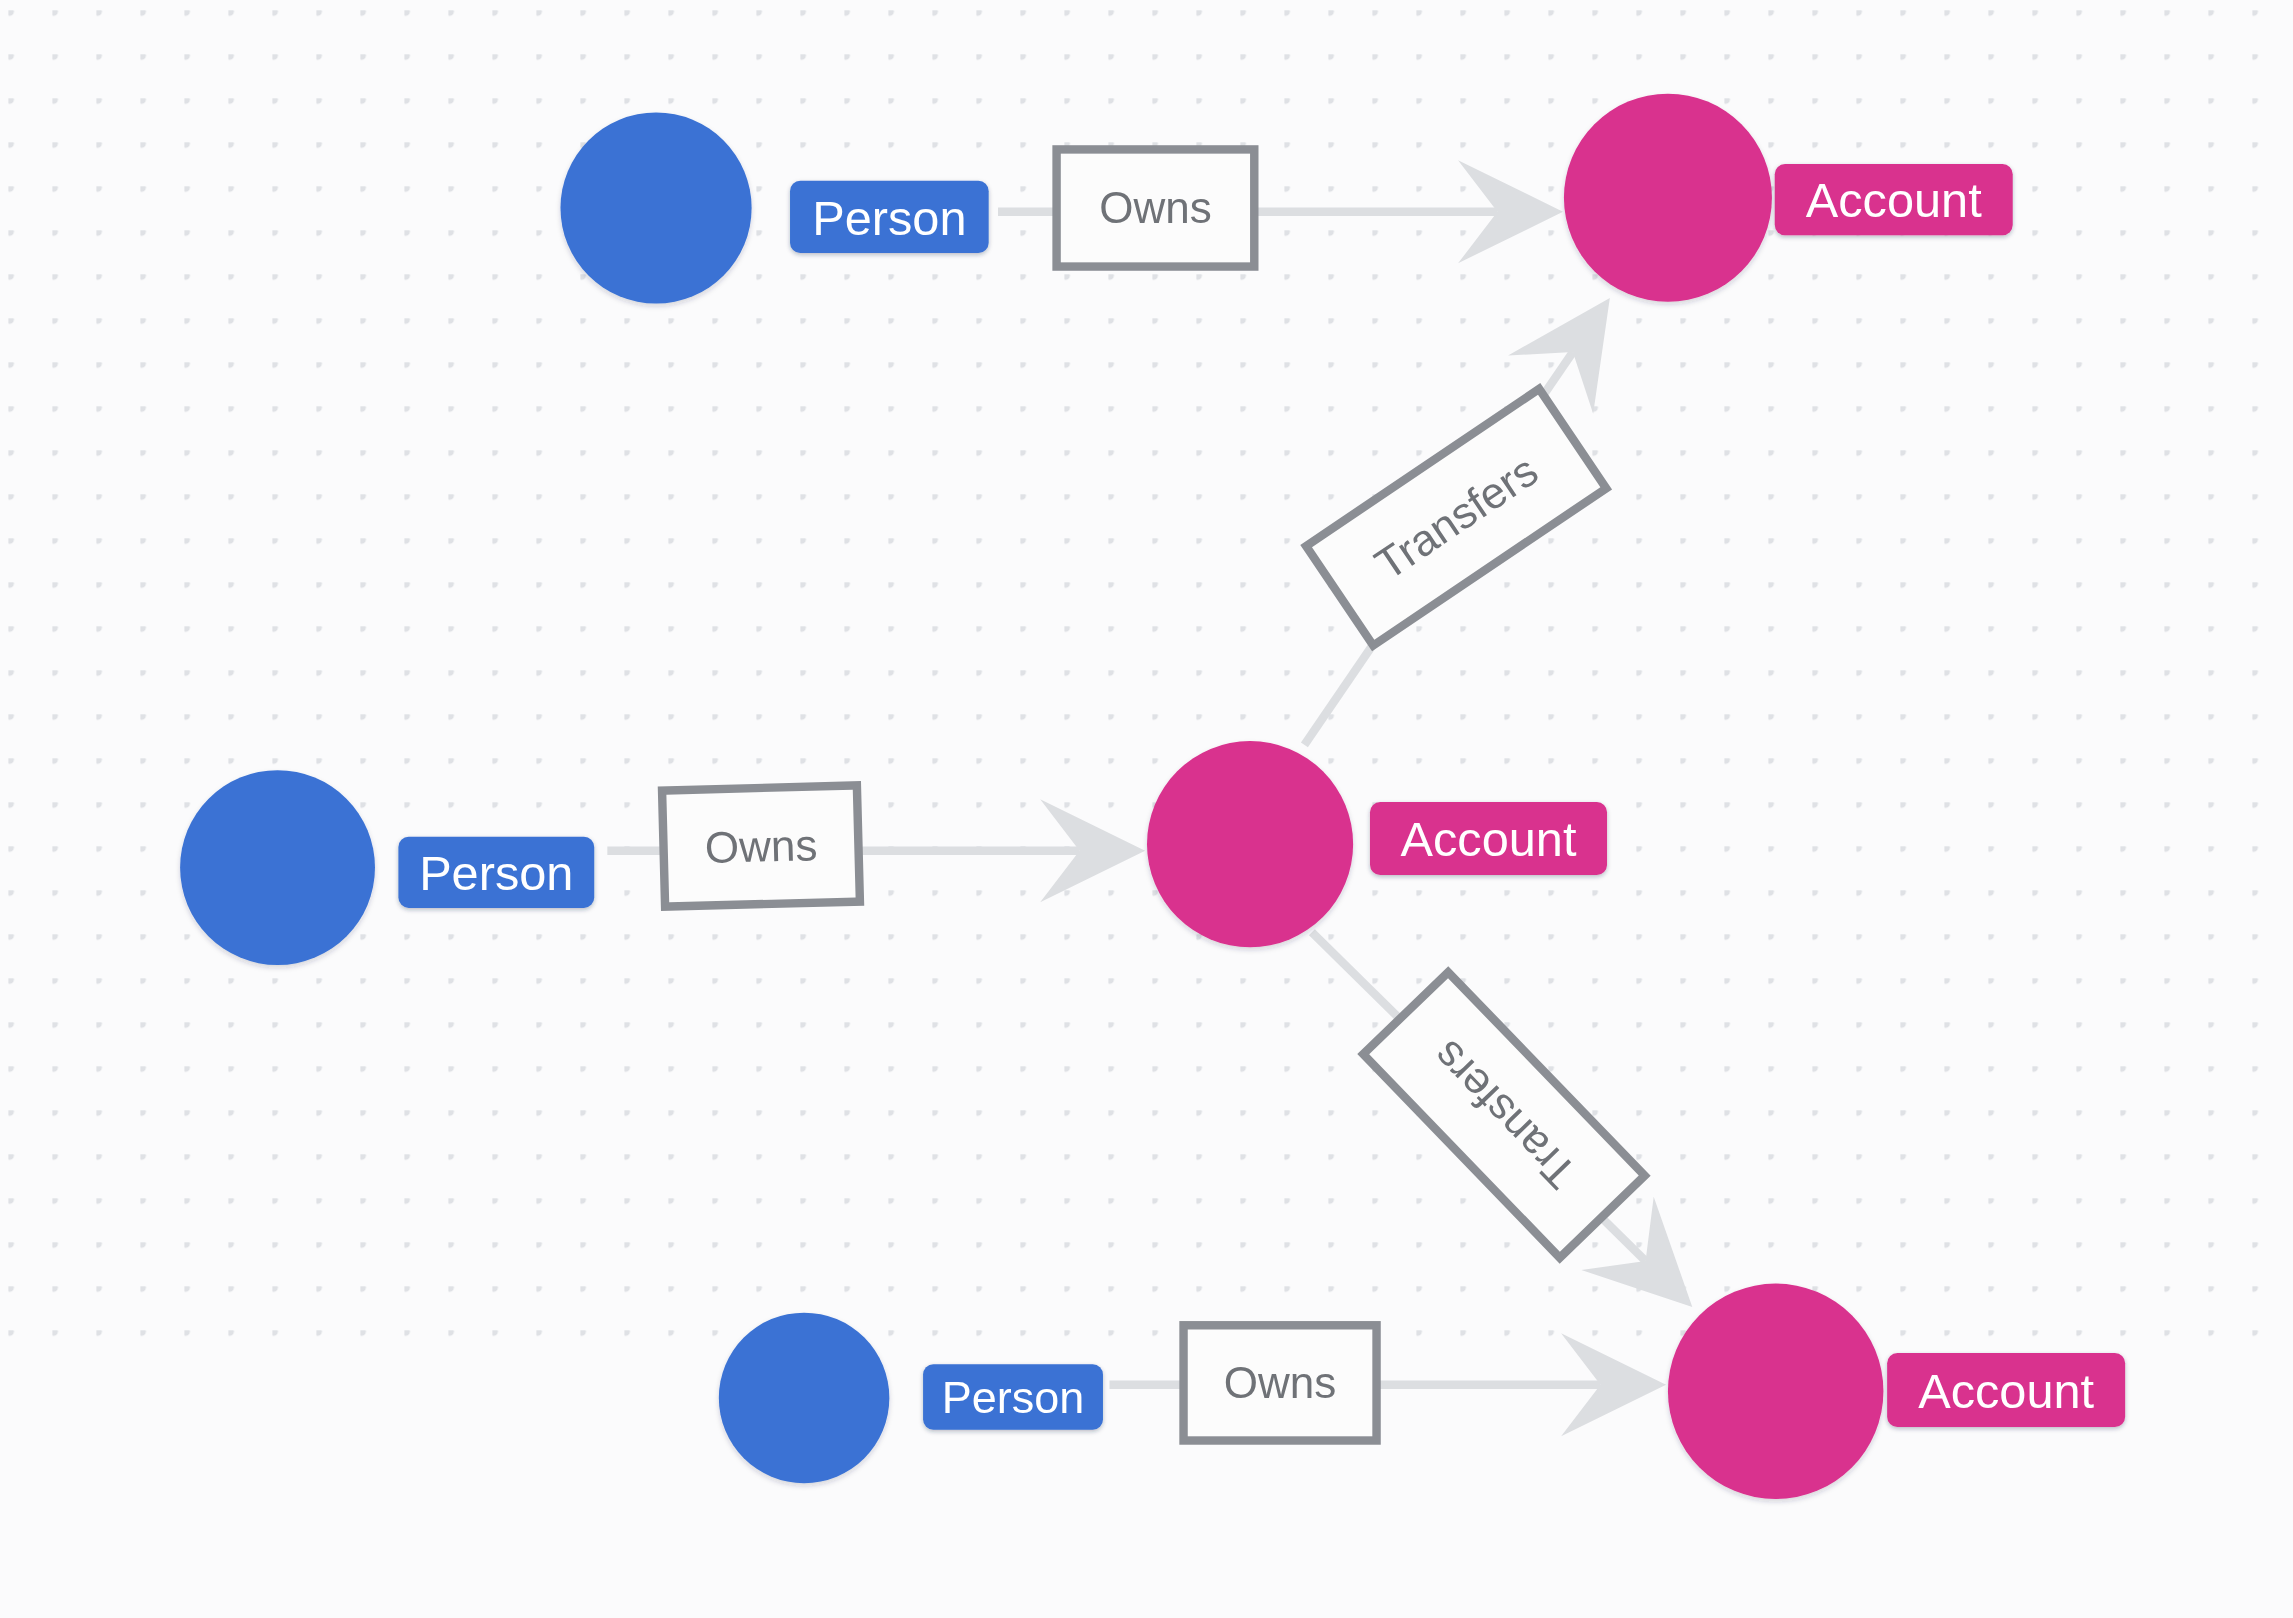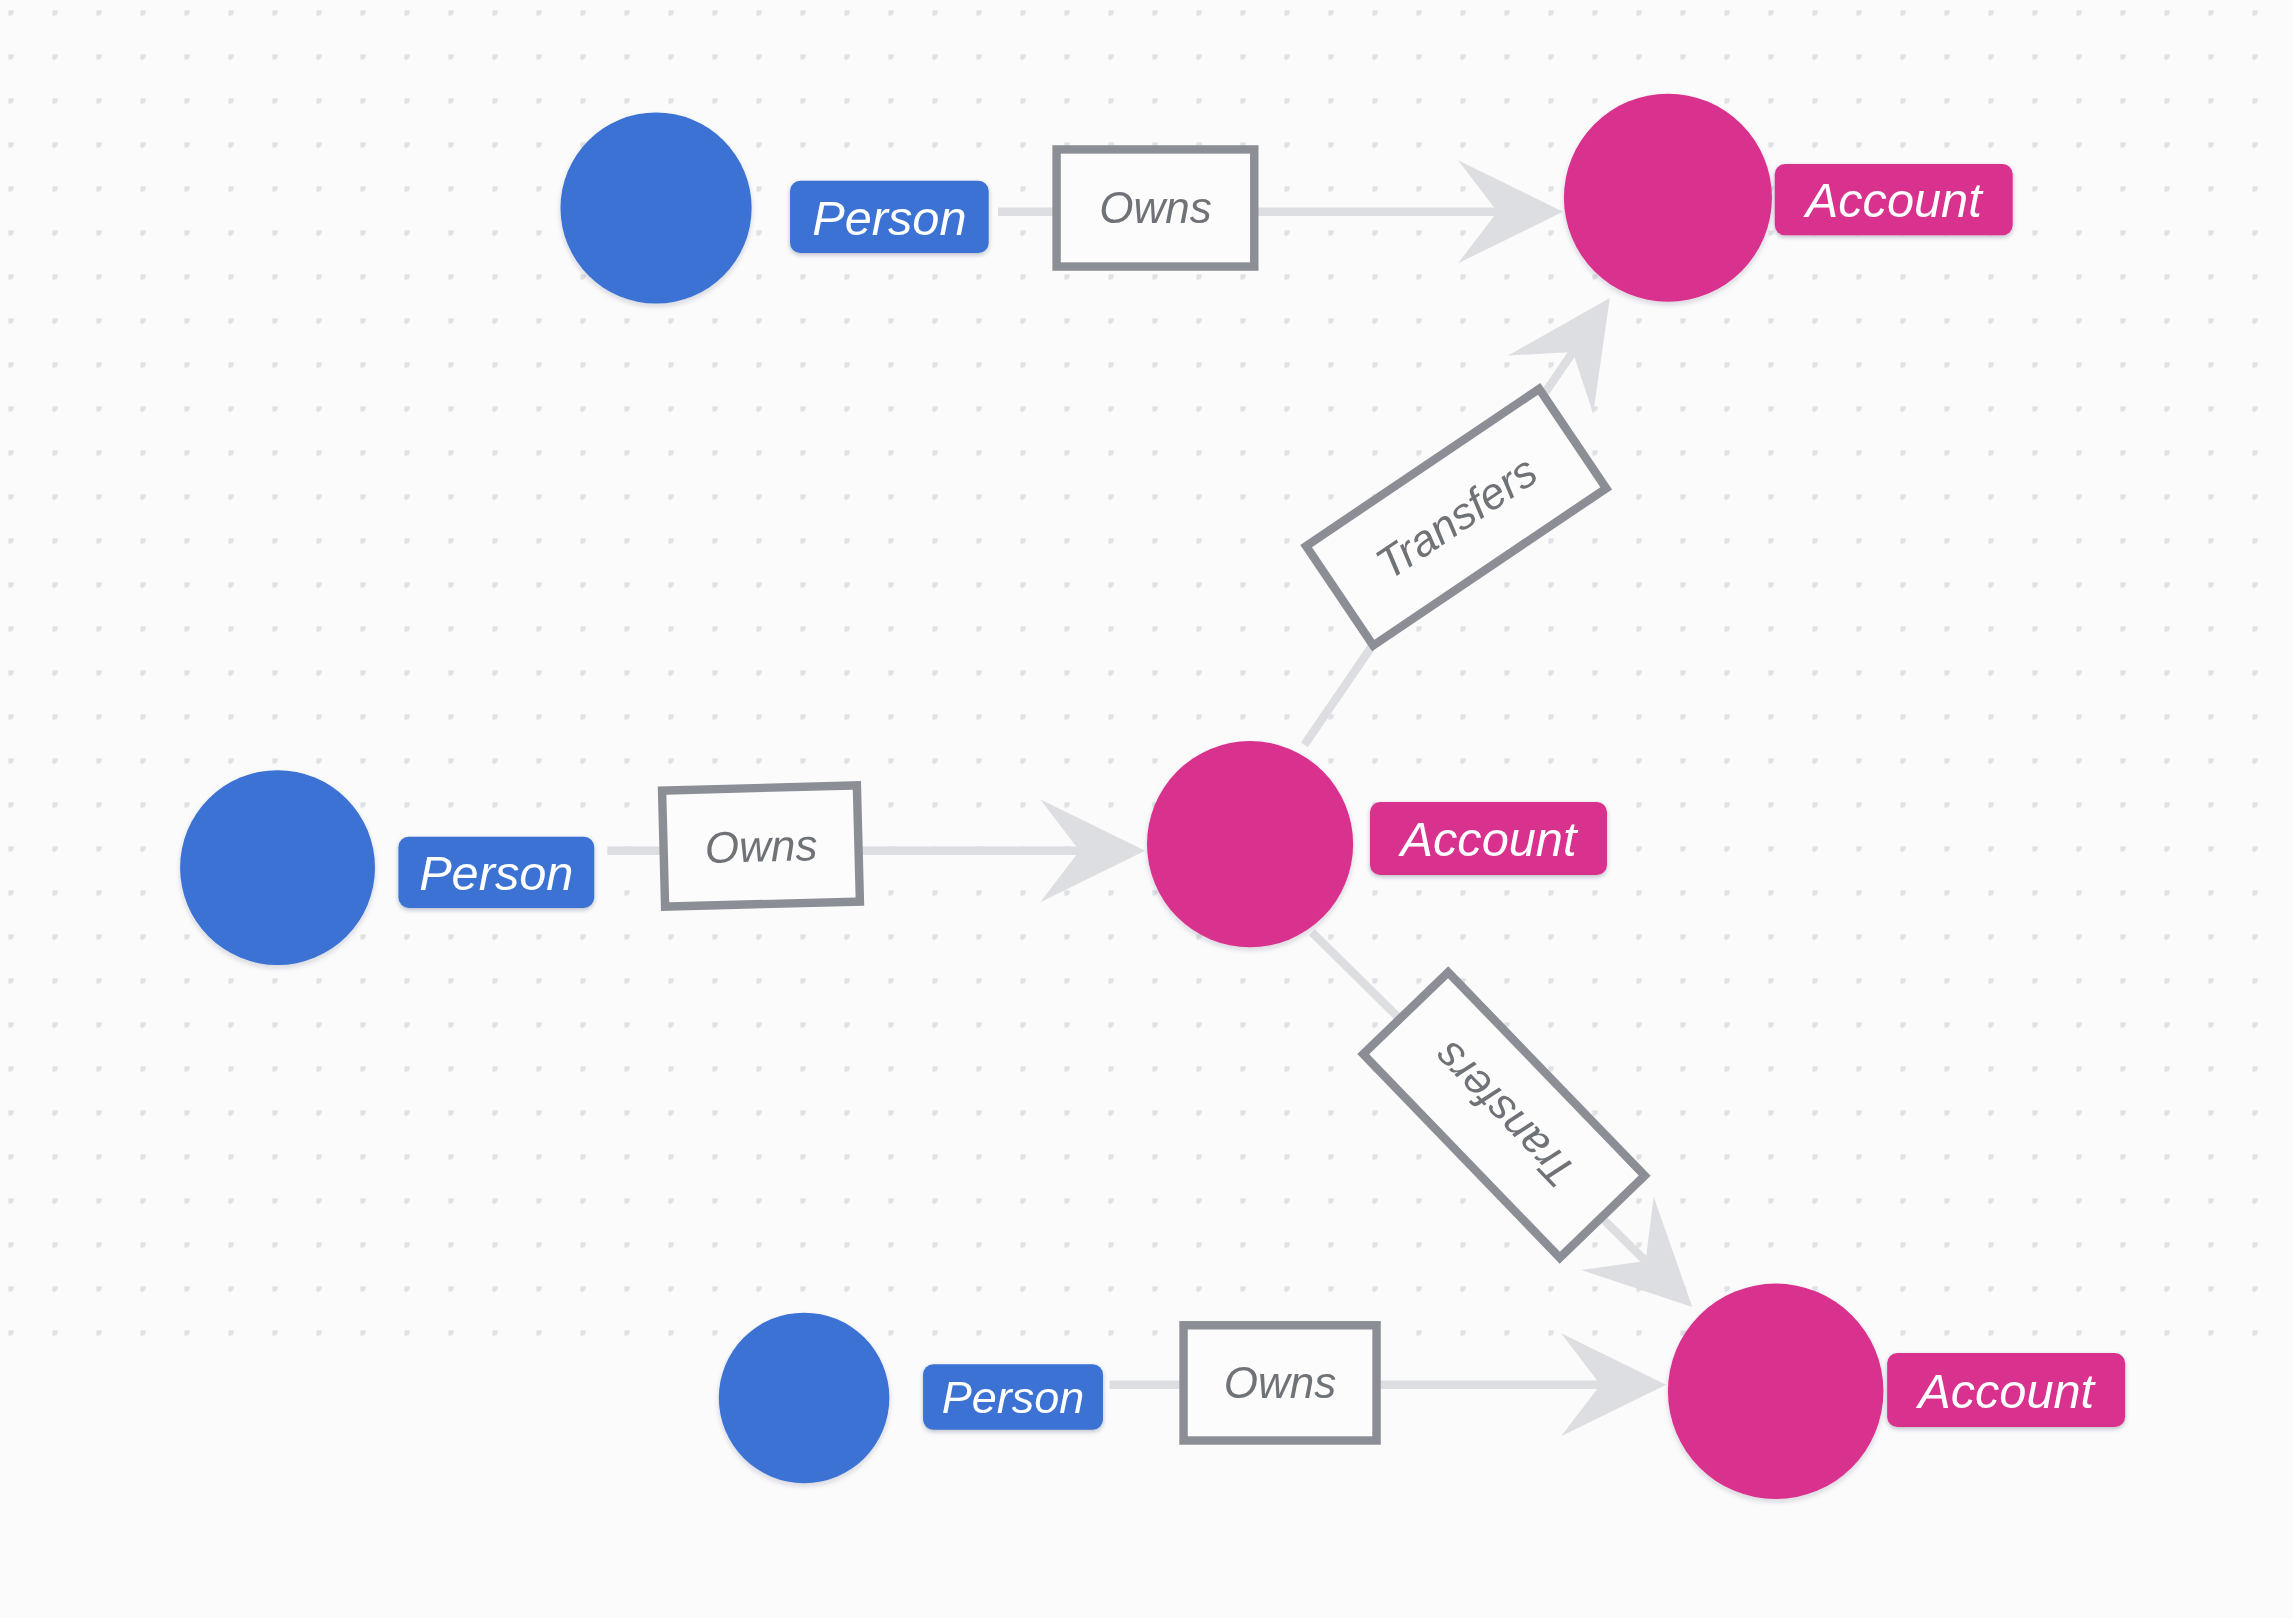--- a/index.html
+++ b/index.html
@@ -13,21 +13,20 @@
   }
 
   #canvas {
     position: relative;
     width: 2294px;
     height: 1358px;
     background-color: #fbfbfc;
     background-image: radial-gradient(circle at 1.4px 1.4px, #dfe1e5 4px, rgba(0,0,0,0) 4.3px);
     background-size: 44px 44px;
     background-position: 8.4px 10.3px;
-    font-style: italic;
   }
 
   #graph-svg {
     position: absolute;
     left: 0;
     top: 0;
     width: 2294px;
     height: 1619px;
   }
 

